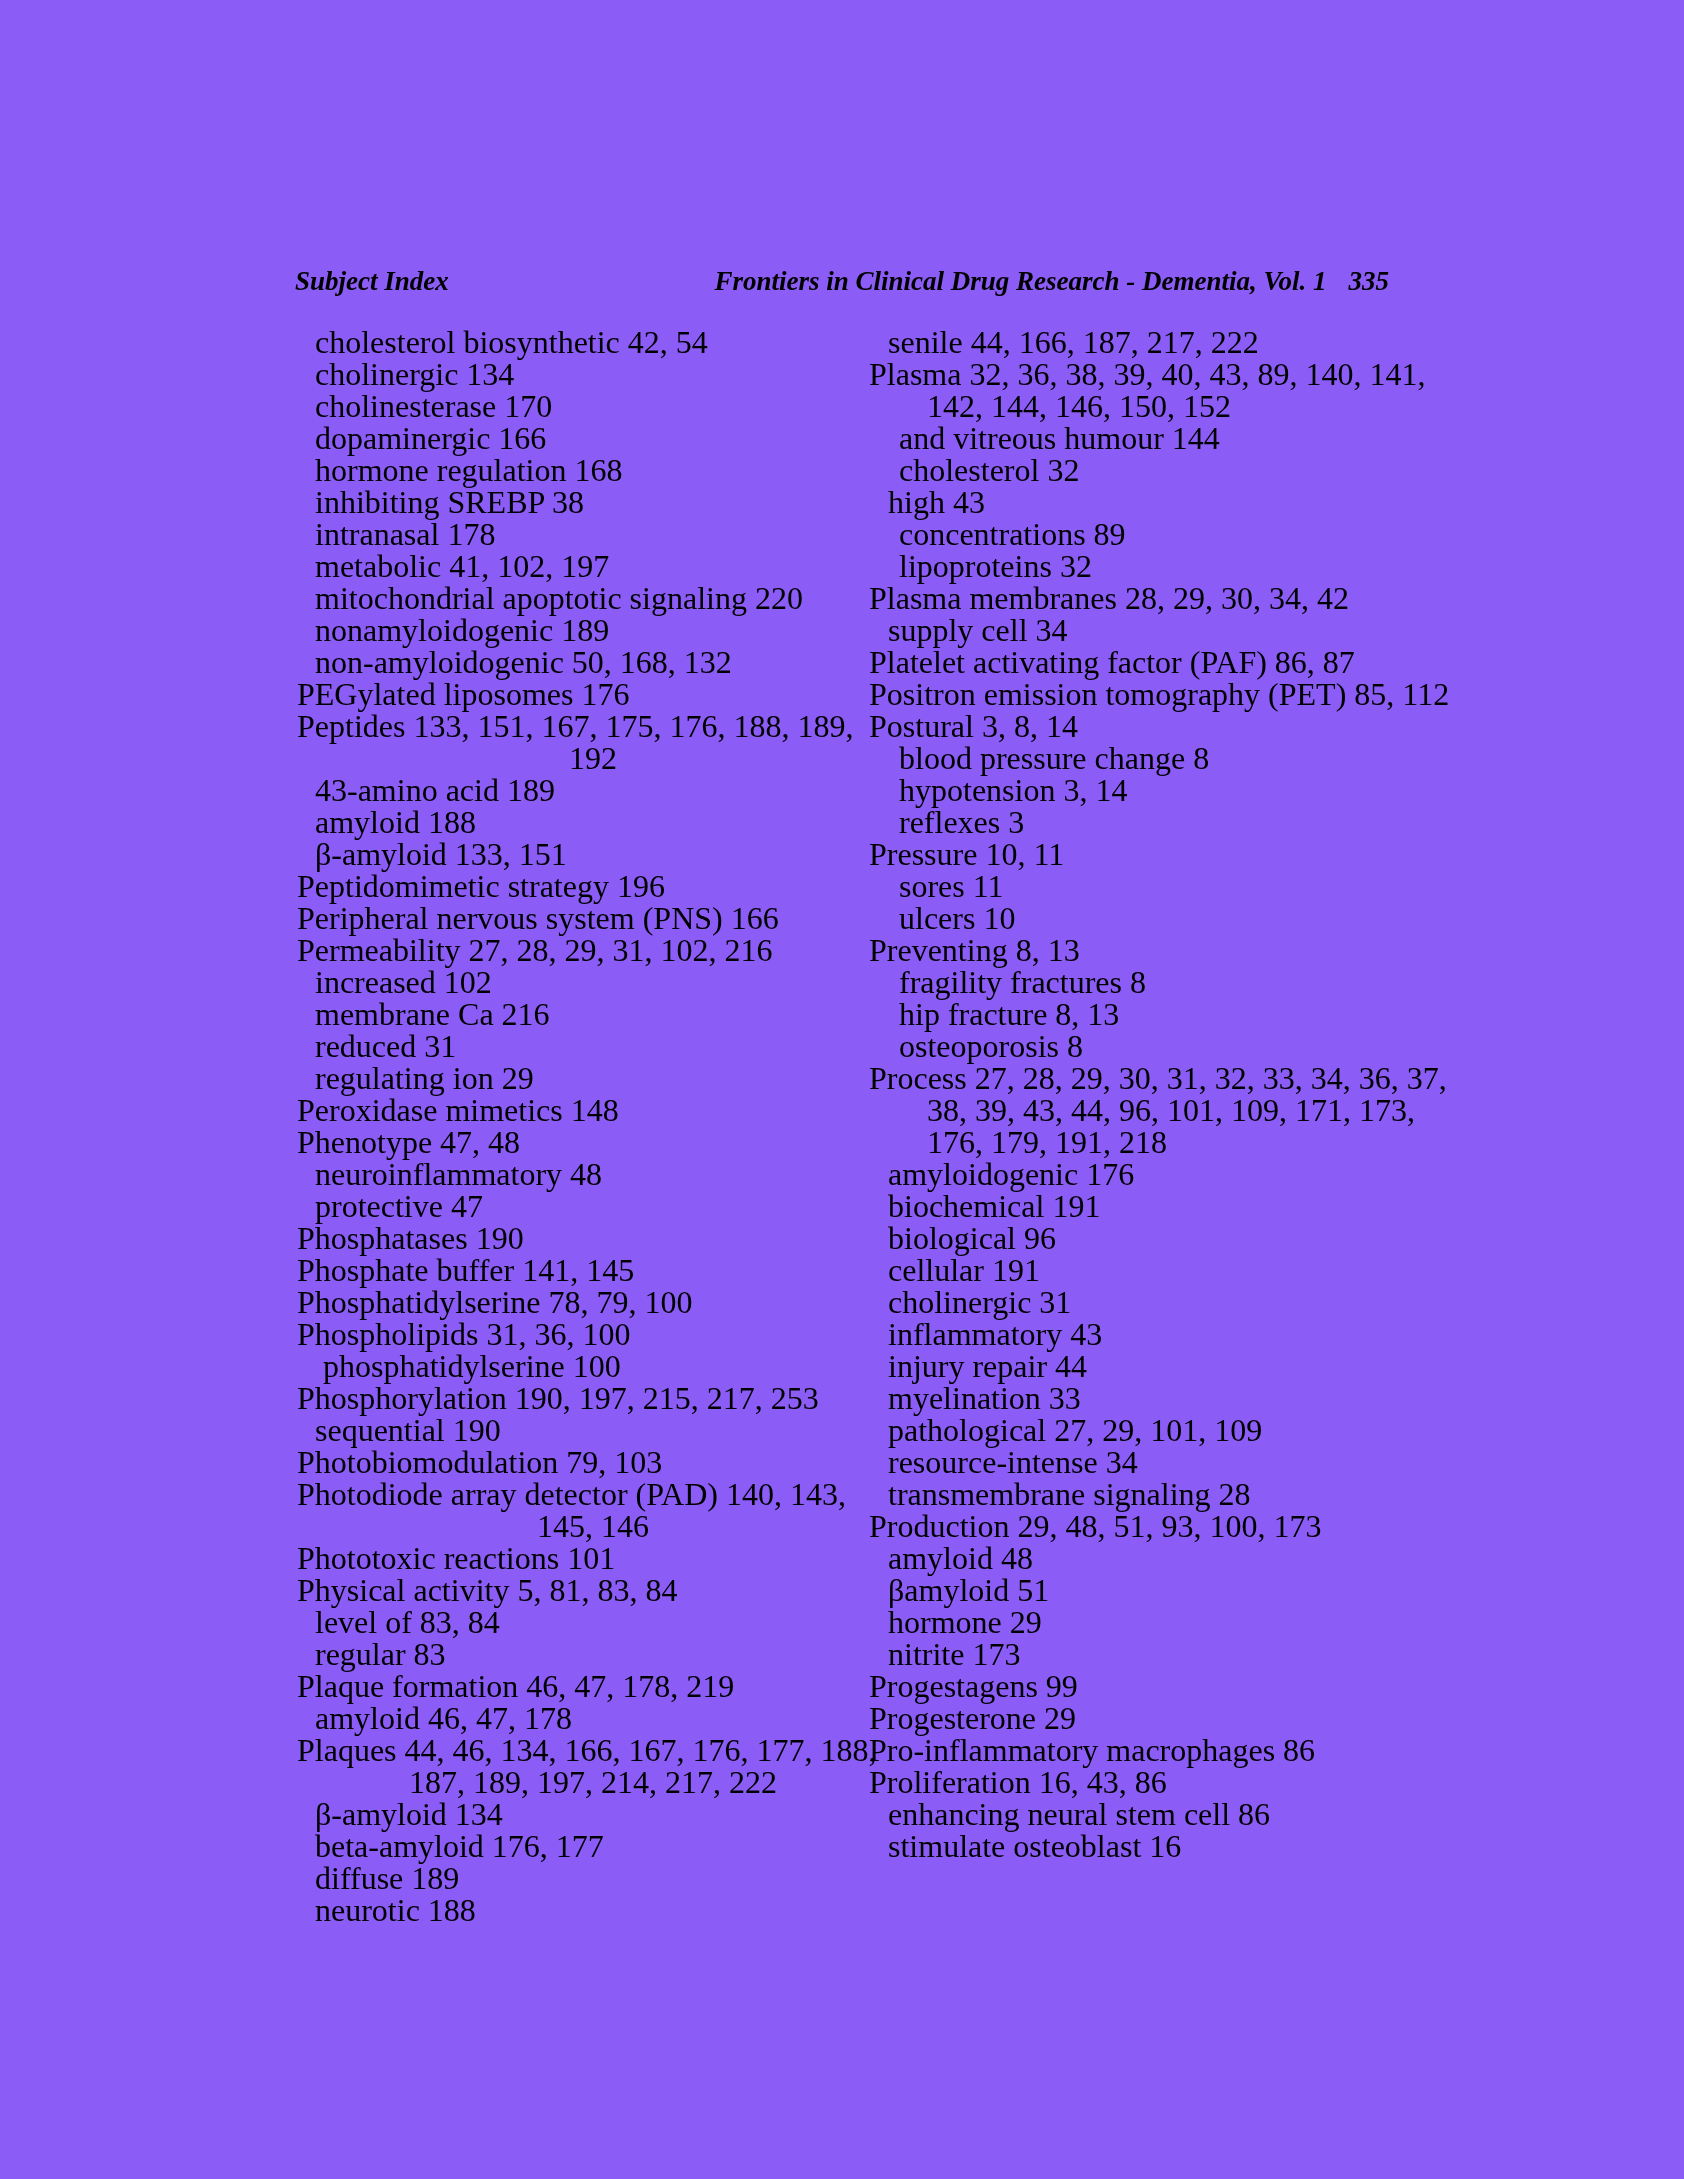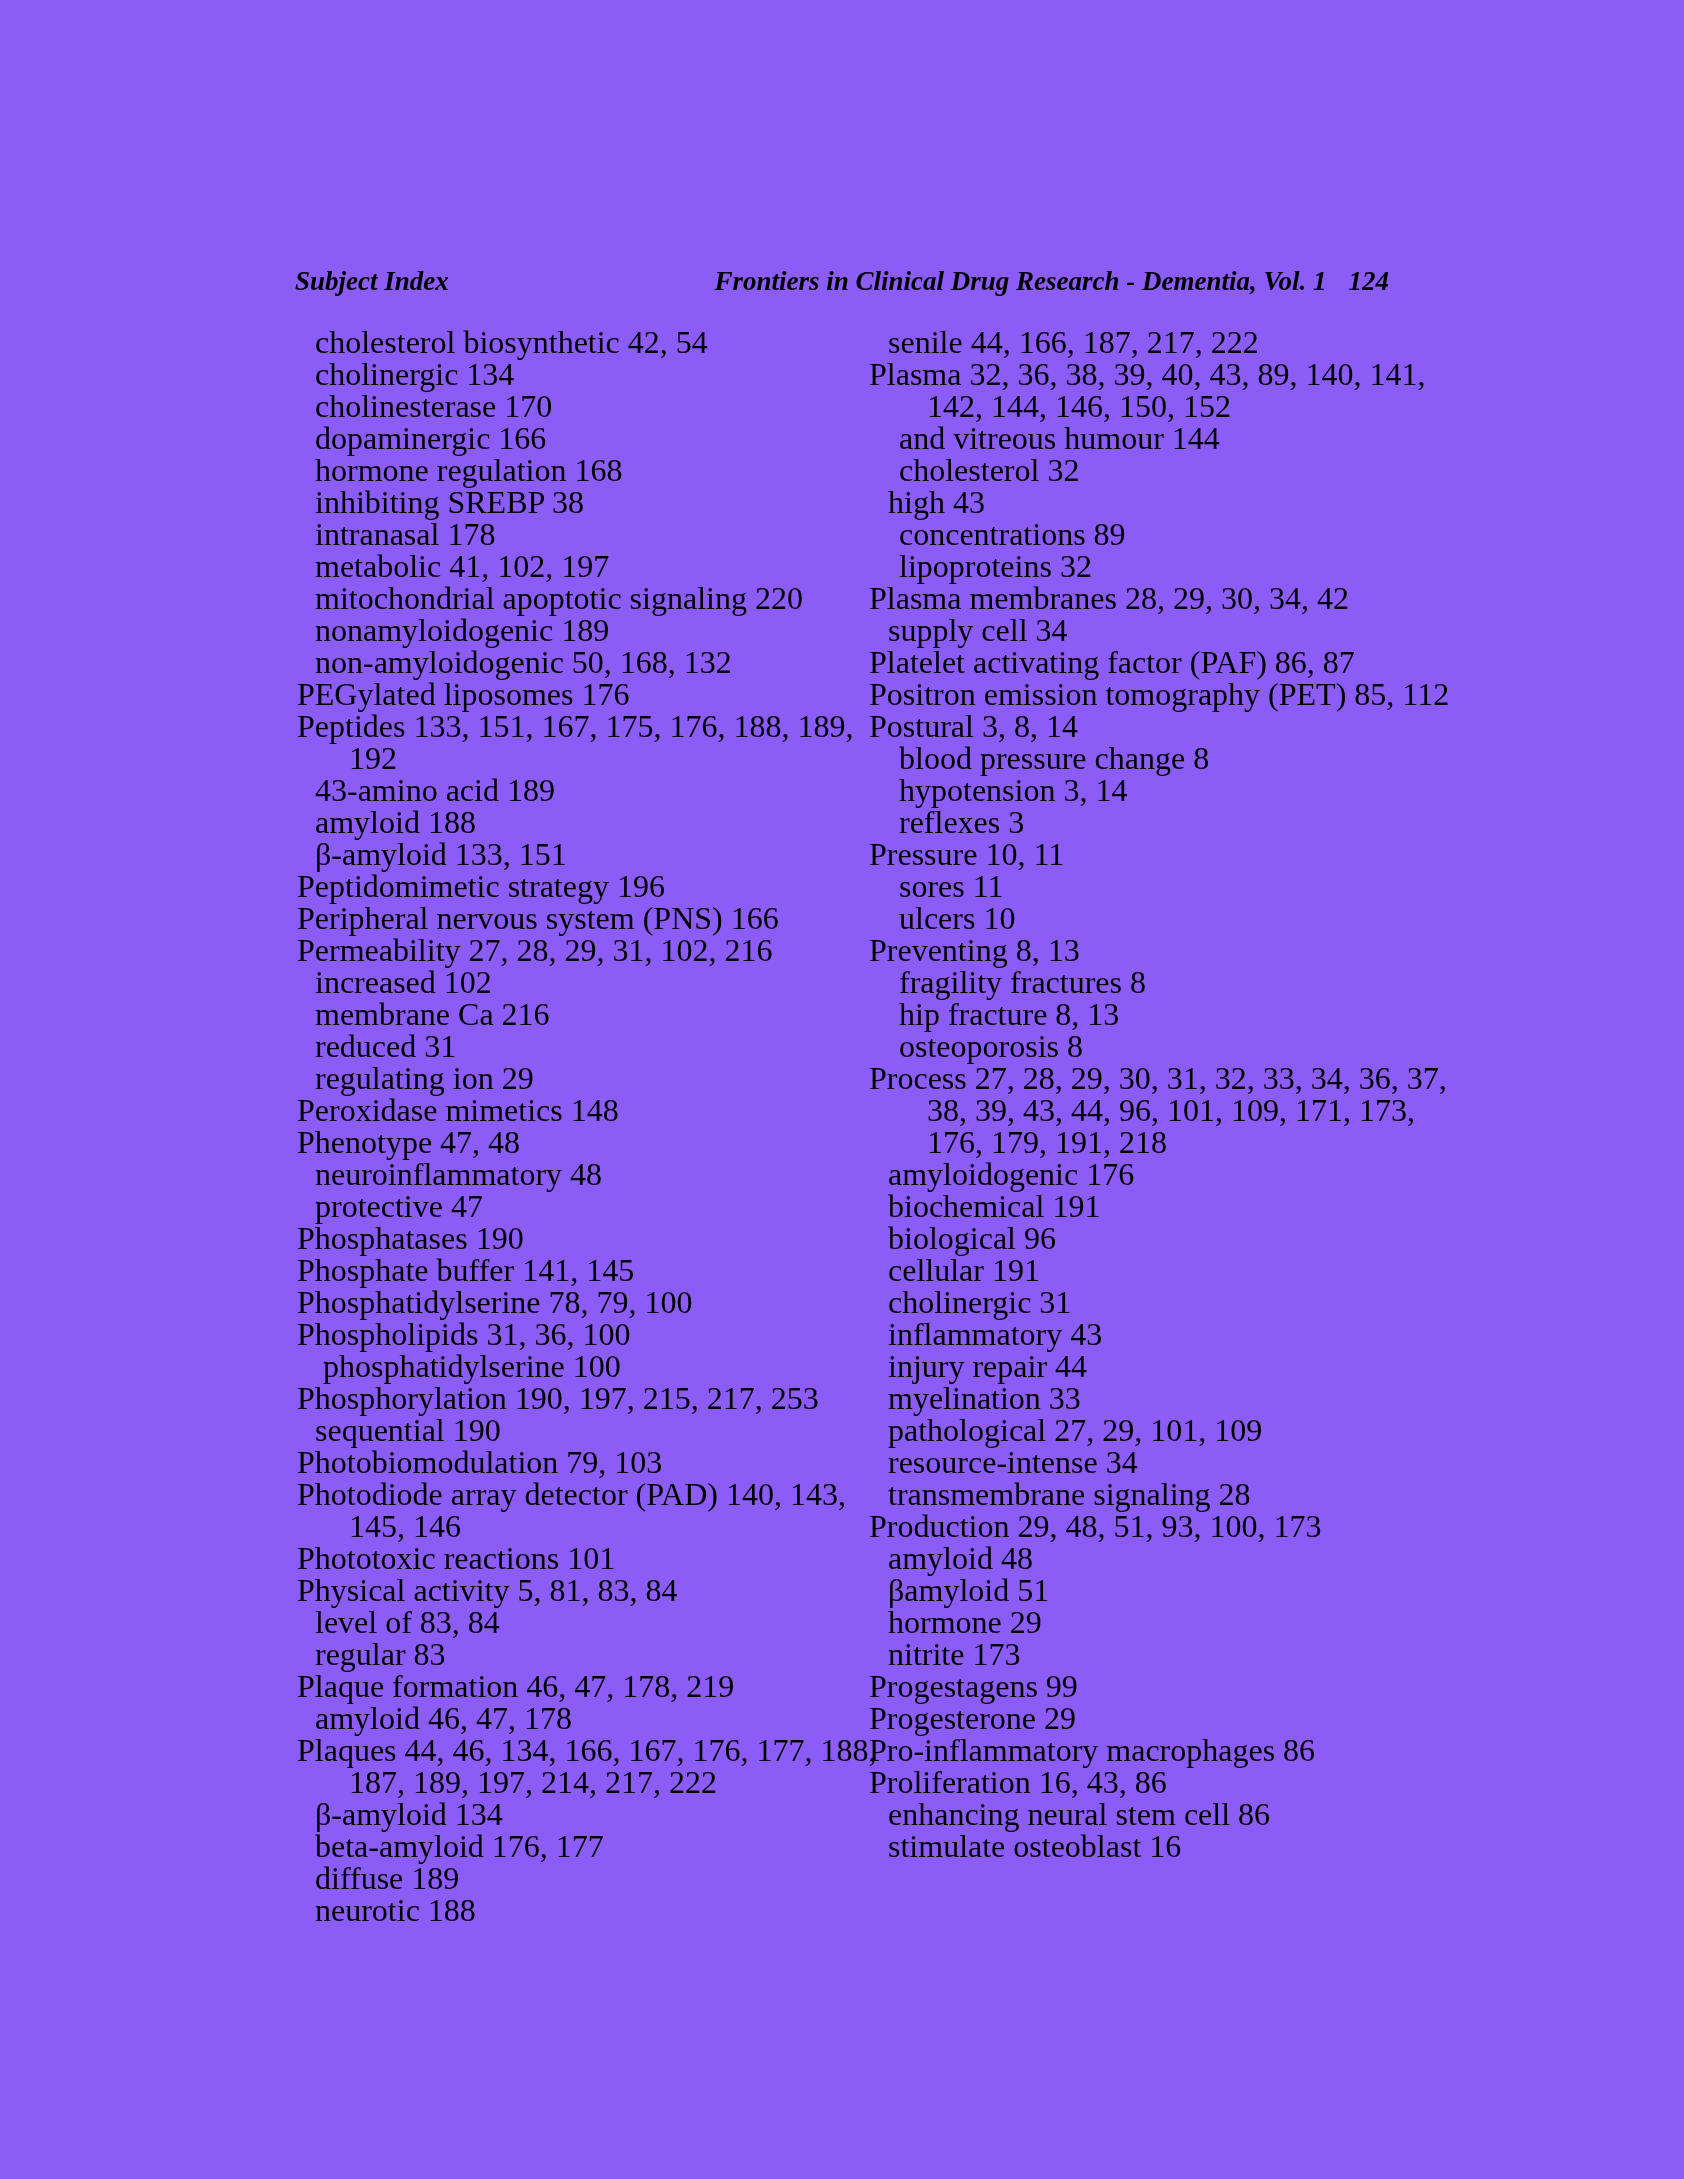--- a/index.html
+++ b/index.html
@@ -36,34 +36,34 @@
     line-height: 32px;
     white-space: nowrap;
   }
   #col-left  { left: 297px; width: 540px; }
   #col-right { left: 869px; width: 540px; }
 
   .line { height: 32px; }
   .lvl-main { padding-left: 0; }
   #col-left  .lvl-sub  { padding-left: 18px; }
   #col-left  .lvl-sub2 { padding-left: 26px; }
-  #col-left  .lvl-cont { padding-left: 52px; }
+  #col-left  .lvl-cont { padding-left: 52px; text-align: center; }
   #col-right .lvl-sub  { padding-left: 19px; }
   #col-right .lvl-sub2 { padding-left: 30px; }
   #col-right .lvl-cont { padding-left: 58px; }
 </style>
 </head>
 <body>
 
 <div class="page">
 
   <div class="running-head running-head-left">Subject Index</div>
 
   <div class="running-head running-head-right">
-    <span>Frontiers in Clinical Drug Research - Dementia, Vol. 1</span><span class="page-num">124</span>
+    <span>Frontiers in Clinical Drug Research - Dementia, Vol. 1</span><span class="page-num">335</span>
   </div>
 
   <div class="index-col" id="col-left">
       <div class="line lvl-sub">cholesterol biosynthetic 42, 54</div>
       <div class="line lvl-sub">cholinergic 134</div>
       <div class="line lvl-sub">cholinesterase 170</div>
       <div class="line lvl-sub">dopaminergic 166</div>
       <div class="line lvl-sub">hormone regulation 168</div>
       <div class="line lvl-sub">inhibiting SREBP 38</div>
       <div class="line lvl-sub">intranasal 178</div>

